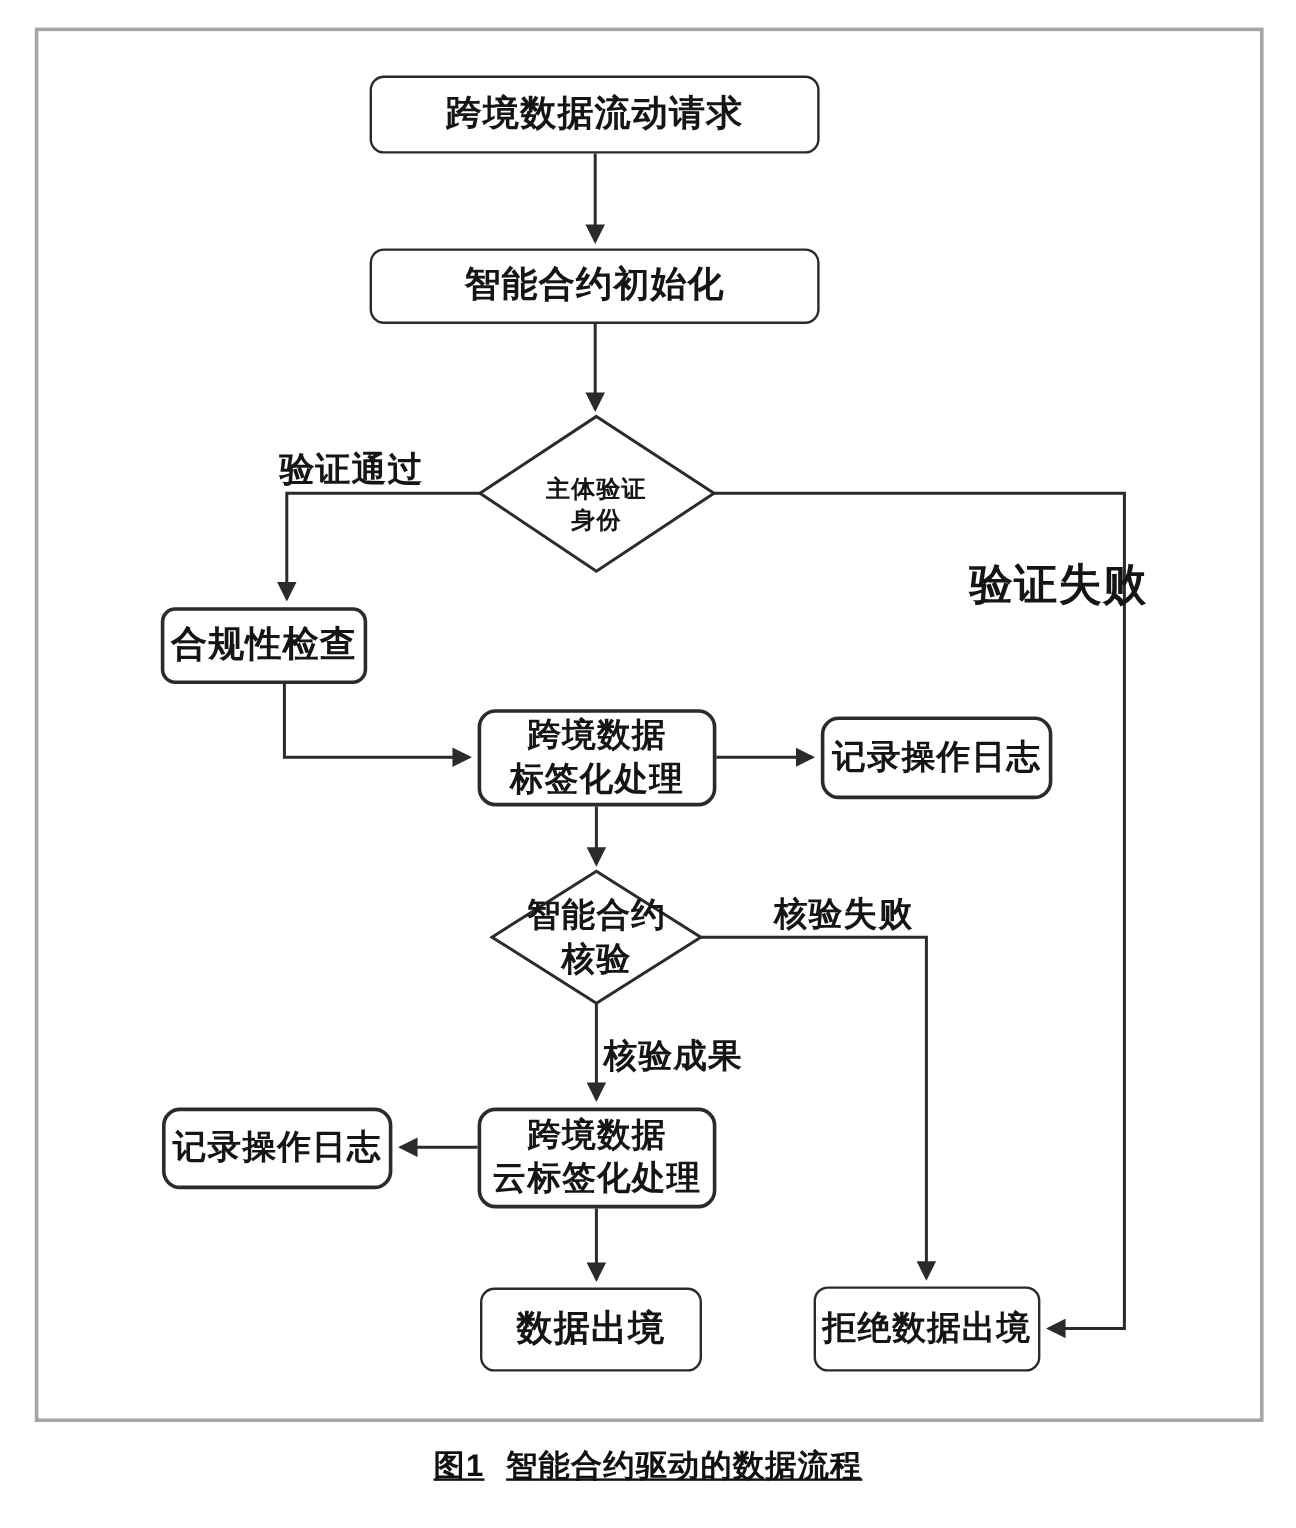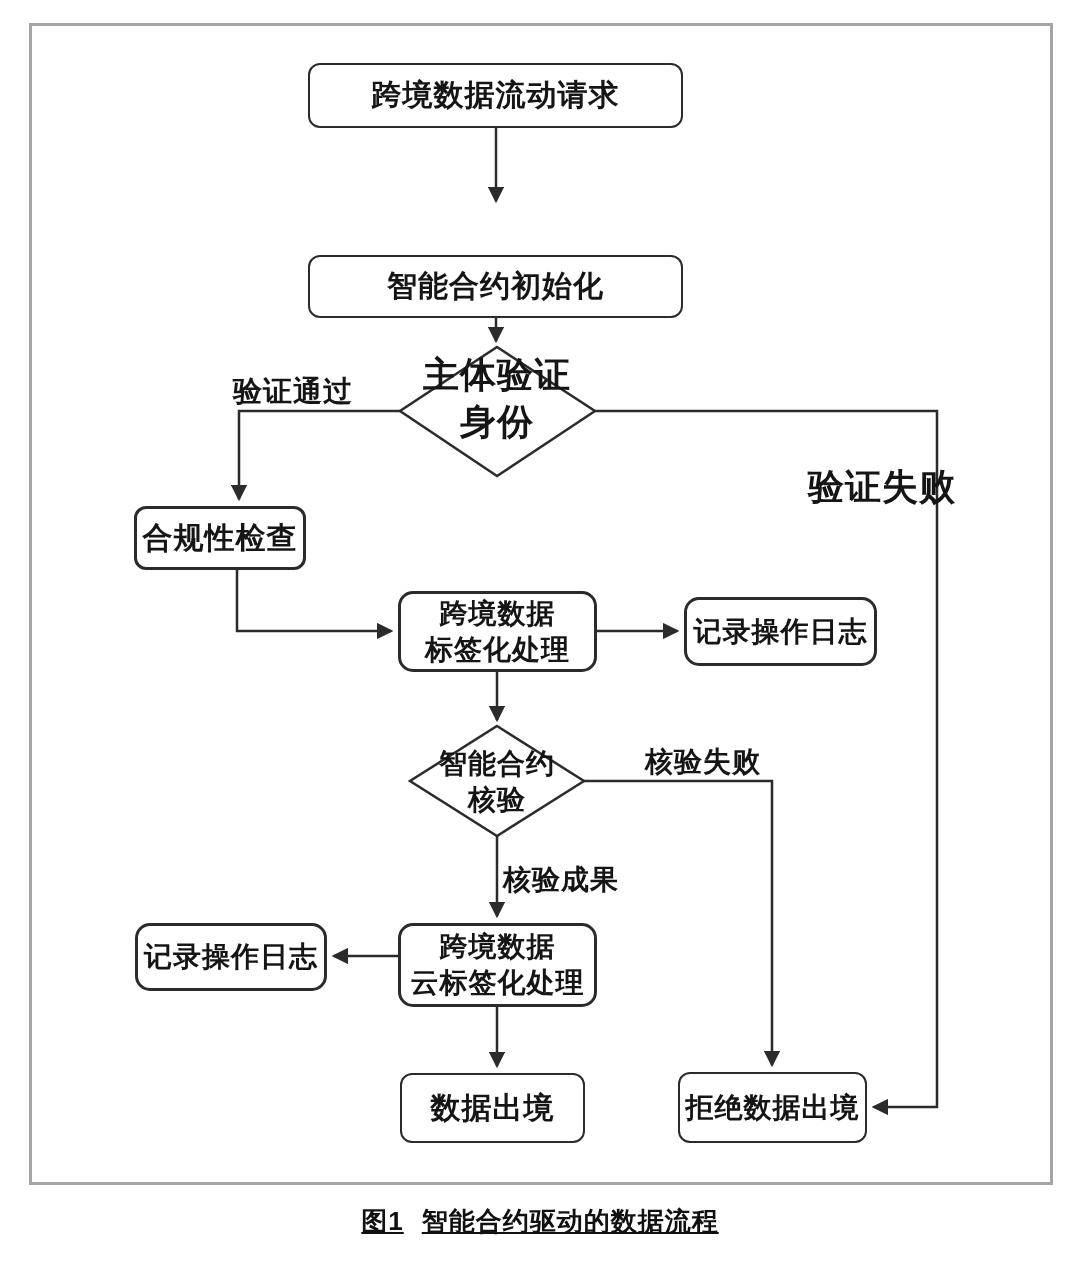--- a/index.html
+++ b/index.html
@@ -67,21 +67,21 @@
     <g fill="#ffffff" stroke="#2b2b2b" stroke-width="2.5">
       <polygon points="497,347 595,411 497,476 400,411"></polygon>
       <polygon points="497,726 584,781 497,836 410,781"></polygon>
     </g>
   </svg>
 
   <div class="node" style="left:308px; top:63px; width:375px; height:65px; font-size:30px;">
     <span>跨境数据流动请求</span>
   </div>
 
-  <div class="node" style="left:308px; top:207px; width:375px; height:63px; font-size:30px;margin-top:48px;">
+  <div class="node" style="left:308px; top:207px; width:375px; height:63px; font-size:30px;">
     <span>智能合约初始化</span>
   </div>
 
   <div class="node" style="left:134px; top:506px; width:172px; height:64px; font-size:30px; border-width:3px;">
     <span>合规性检查</span>
   </div>
 
   <div class="node thick" style="left:398px; top:591px; width:199px; height:81px; font-size:28px;">
     <span>跨境数据</span>
     <span>标签化处理</span>
@@ -101,21 +101,21 @@
   </div>
 
   <div class="node" style="left:400px; top:1073px; width:185px; height:70px; font-size:30px;">
     <span>数据出境</span>
   </div>
 
   <div class="node" style="left:678px; top:1072px; width:189px; height:71px; font-size:28px;">
     <span>拒绝数据出境</span>
   </div>
 
-  <div class="diamond-label" style="left:402px; top:358px; width:190px; height:88px; font-size:36px;justify-content:flex-end;">
+  <div class="diamond-label" style="left:402px; top:377px; width:190px; height:88px; font-size:20px;">
     <span>主体验证</span>
     <span>身份</span>
   </div>
 
   <div class="diamond-label" style="left:412px; top:740px; width:170px; height:84px; font-size:28px;">
     <span>智能合约</span>
     <span>核验</span>
   </div>
 
   <div class="edge-label" style="left:233px; top:372px; font-size:29px;">验证通过</div>

